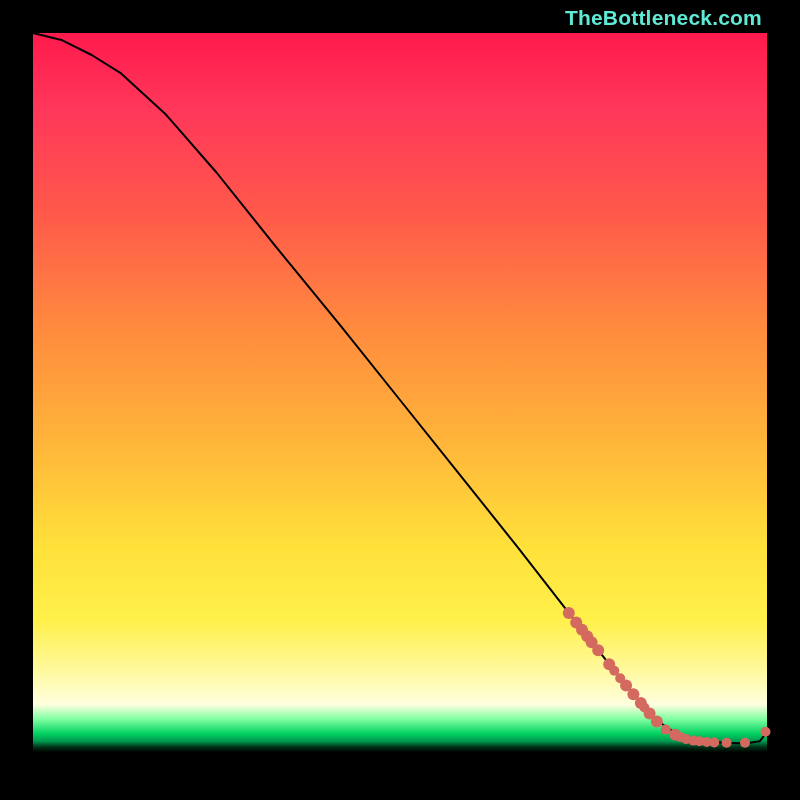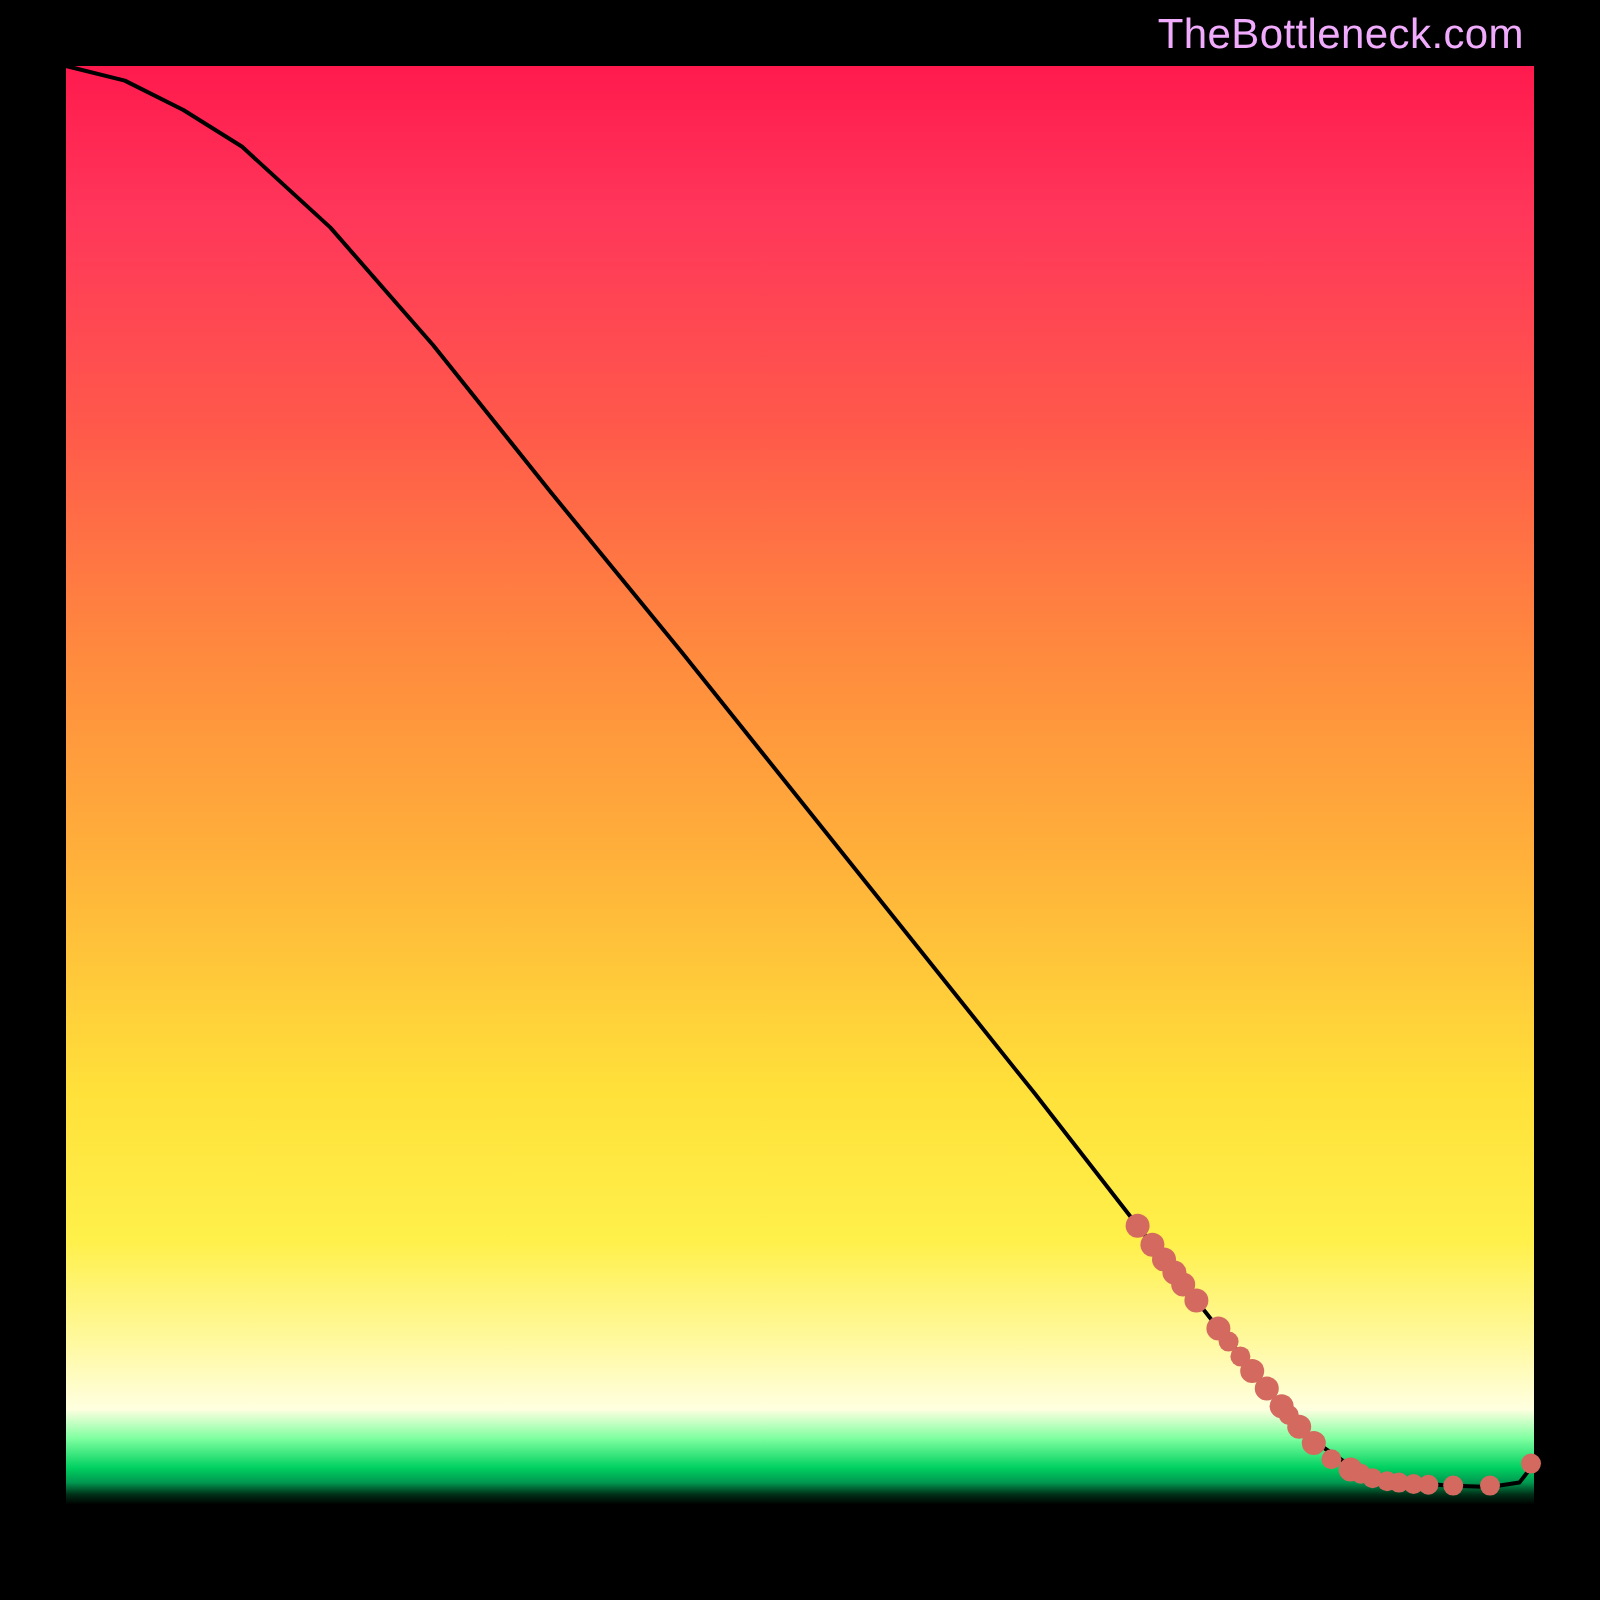--- a/index.html
+++ b/index.html
@@ -41,23 +41,23 @@
         #009850 96.5%,
         #003018 97.3%,
         #000000 98%,
         #000000 100%
       );
   }
   .watermark {
     position: absolute;
     top: 6px;
     right: 38px;
-    color: #f0abfc;
+    color: #5eead4;
     font-size: 21px;
-    font-weight: 400;
+    font-weight: 700;
     letter-spacing: 0.2px;
     user-select: none;
   }
   svg.curve {
     position: absolute;
     left: 0;
     top: 0;
     pointer-events: none;
   }
 </style>

